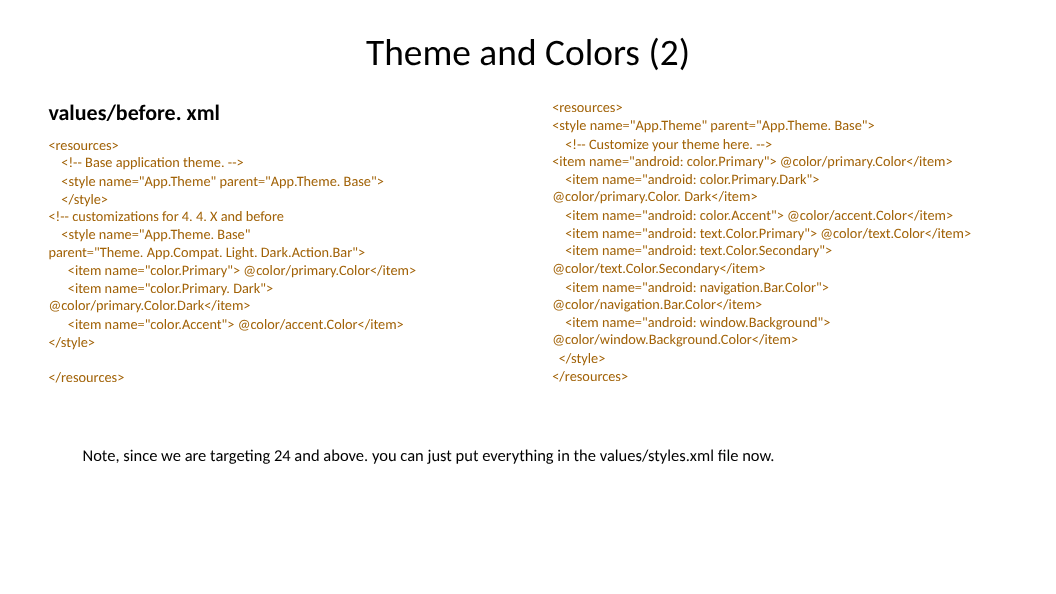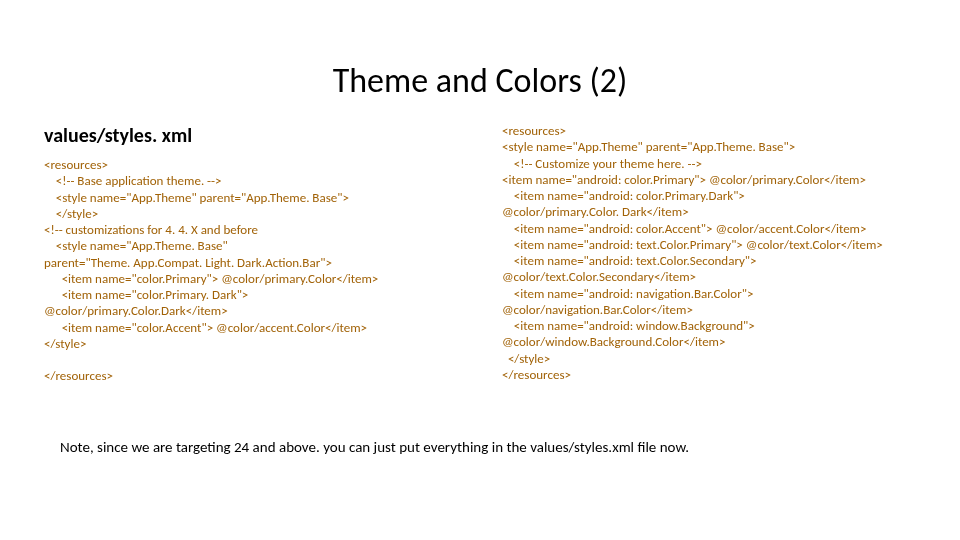--- a/index.html
+++ b/index.html
@@ -10,21 +10,20 @@
     background: #ffffff;
     font-family: Calibri, "Segoe UI", Arial, sans-serif;
     color: #000;
     overflow: hidden;
   }
   .slide {
     width: 960px;
     height: 476px;
     position: relative;
     box-sizing: border-box;
-    margin-top: 32px;
   }
   .title {
     text-align: center;
     font-size: 34px;
     font-weight: 400;
     margin: 0;
     padding-top: 28px;
     padding-bottom: 10px;
     color: #000;
   }
@@ -46,38 +45,38 @@
   }
   .xml-block {
     font-size: 13px;
     line-height: 1.25;
     color: #a16207;
     white-space: pre-wrap;
     word-break: break-word;
   }
   .footnote {
     position: absolute;
-    left: 60px;
+    left: 75px;
     right: 60px;
     bottom: 52px;
     font-size: 15px;
     color: #000;
   }
 </style>
 </head>
 <body>
 
 <div class="slide">
 
   <h1 class="title">Theme and Colors (2)</h1>
 
   <div class="cols">
 
     <div class="col">
-      <h2 class="col-heading">values/styles. xml</h2>
+      <h2 class="col-heading">values/before. xml</h2>
       <div class="xml-block">&lt;resources&gt;
     &lt;!-- Base application theme. --&gt;
     &lt;style name="App.Theme" parent="App.Theme. Base"&gt;
     &lt;/style&gt;
 &lt;!-- customizations for 4. 4. X and before
     &lt;style name="App.Theme. Base"
 parent="Theme. App.Compat. Light. Dark.Action.Bar"&gt;
       &lt;item name="color.Primary"&gt; @color/primary.Color&lt;/item&gt;
       &lt;item name="color.Primary. Dark"&gt;
 @color/primary.Color.Dark&lt;/item&gt;

